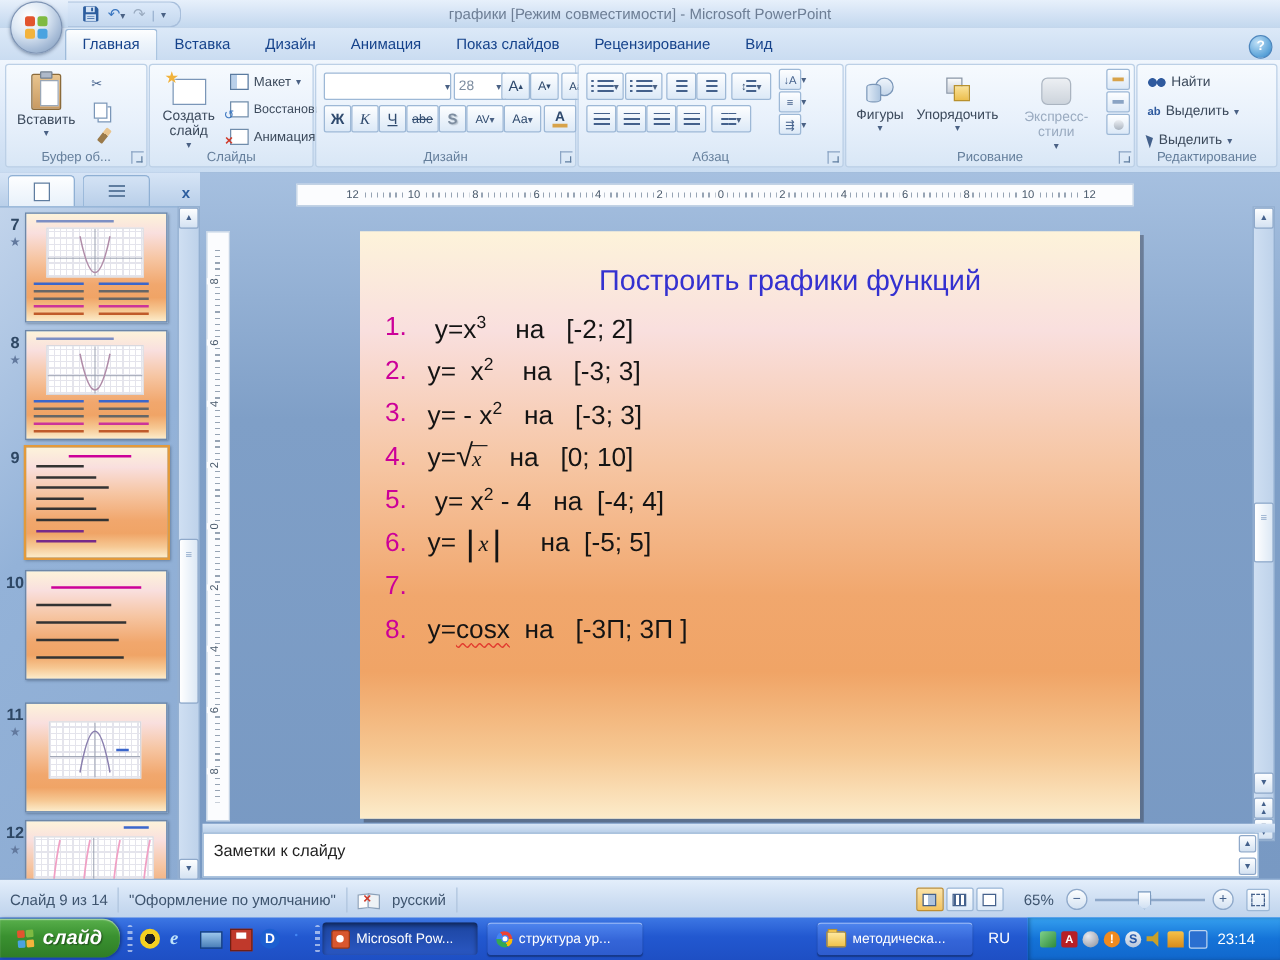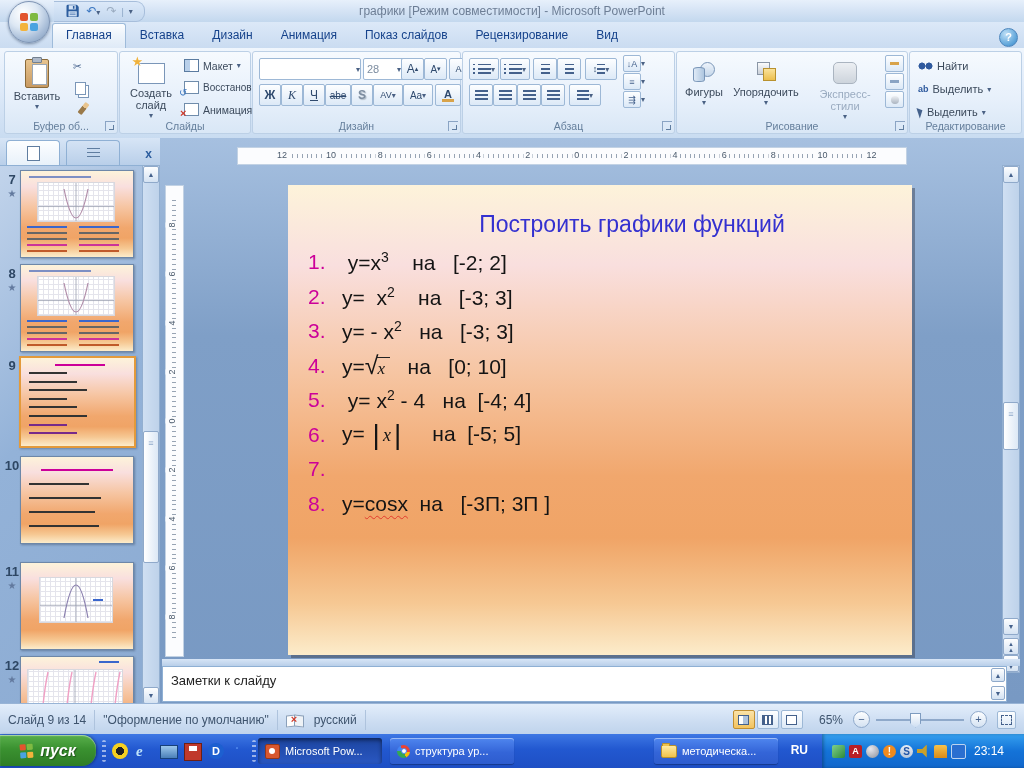--- a/index.html
+++ b/index.html
@@ -147,21 +147,21 @@
   .ql-sep{position:absolute;top:6px;width:4px;height:22px;background:repeating-linear-gradient(180deg,rgba(255,255,255,.55) 0 2px,transparent 2px 5px);border-radius:2px}
   .qlicon{position:absolute;top:9px;width:16px;height:16px}
   .taskwin{position:absolute;top:4px;height:26px;border-radius:3px;display:flex;align-items:center;gap:5px;padding:0 7px;box-sizing:border-box;
     background:linear-gradient(#4f86ef,#3465d8 55%,#2e5cce);box-shadow:inset 0 1px 0 rgba(255,255,255,.45),0 1px 1px rgba(0,0,0,.3);
     color:#fff;font-size:11px;white-space:nowrap;overflow:hidden}
   .taskwin.active{background:linear-gradient(#1c45a0,#2a57c2);box-shadow:inset 0 2px 4px rgba(0,0,0,.5)}
   #tray{position:absolute;right:0;top:0;width:202px;height:34px;background:linear-gradient(#35a0ef,#1473d8 50%,#1167cc);
     box-shadow:inset 2px 0 3px rgba(0,0,0,.25);display:flex;align-items:center;gap:4px;padding-left:10px;box-sizing:border-box}
   .trayicon{width:13px;height:13px;border-radius:2px;flex:none}
   #clock{color:#fff;font-size:12px;margin-left:4px}
-  #lang-ind{position:absolute;right:216px;top:9px;color:#fff;font-size:12px;font-weight:bold}
+  #lang-ind{position:absolute;right:216px;top:9px;color:#fff;font-size:12px;font-weight:normal}
   .tb-sep{position:absolute;top:6px;width:4px;height:22px;background:repeating-linear-gradient(180deg,rgba(255,255,255,.45) 0 2px,transparent 2px 5px)}
   
   .icon-ppt{width:13px;height:13px;background:#d8572f;border:1px solid #93371a;border-radius:2px;position:relative;flex:none}
   .icon-ppt::after{content:"";position:absolute;left:3px;top:3px;width:6px;height:6px;border-radius:50%;background:#fff}
   .icon-chrome{width:13px;height:13px;border-radius:50%;flex:none;position:relative;
     background:conic-gradient(from -30deg,#ea4335 0 120deg,#fbbc05 120deg 185deg,#34a853 185deg 300deg,#4285f4 300deg 360deg)}
   .icon-chrome::after{content:"";position:absolute;inset:3.5px;border-radius:50%;background:#fff;border:1px solid #4285f4;box-sizing:border-box}
   .icon-word{width:13px;height:13px;background:#fff;border:1px solid #7a96b8;flex:none;color:#2b579a;font-size:9px;font-weight:bold;text-align:center;line-height:13px}
   .icon-folder{width:14px;height:11px;background:linear-gradient(#ffe9a0,#f0c24b);border:1px solid #b8912e;border-radius:1px 2px 2px 2px;position:relative;flex:none}
   .icon-folder::before{content:"";position:absolute;left:0;top:-3px;width:6px;height:2px;background:#f0c24b;border:1px solid #b8912e;border-bottom:none;border-radius:1px 1px 0 0}
@@ -578,21 +578,21 @@
   </div>
 
   <div class="abs" id="taskbar">
     <div class="abs" id="startbtn">
       <span id="winflag">
         <i style="background:#e2542e"></i>
           <i style="background:#7fba42"></i>
           <i style="background:#4aa3e0"></i>
           <i style="background:#f3b33c"></i>
       </span>
-      <span>пуск</span>
+      <span>слайд</span>
     </div>
     <span class="ql-sep" style="left:102px"></span>
     <span class="qlicon" style="left:112px;border-radius:50%;background:radial-gradient(circle at 50% 50%,#222 35%,#f5d020 36% 75%,#222 76%)"></span>
     <span class="qlicon" style="left:136px;color:#bfe3fa;font-size:15px;font-weight:bold;font-style:italic;font-family:'Liberation Serif',serif">e</span>
     <span class="qlicon" style="left:160px;background:linear-gradient(#9cc7ec,#4a7fb8);border:1px solid #17407a;height:12px;top:11px"></span>
     <span class="qlicon" style="left:184px;background:#c0392b;border:1px solid #6e1f14">
         <span style="display:block;width:8px;height:5px;background:#fff;margin:2px auto 0"></span>
       </span>
     <span class="qlicon" style="left:208px;border-radius:50%;background:#1d5fd0;color:#fff;font-size:11px;font-weight:bold;text-align:center;line-height:16px">D</span>
     <span class="qlicon icon-chrome" style="left:232px;width:16px;height:16px"></span>

